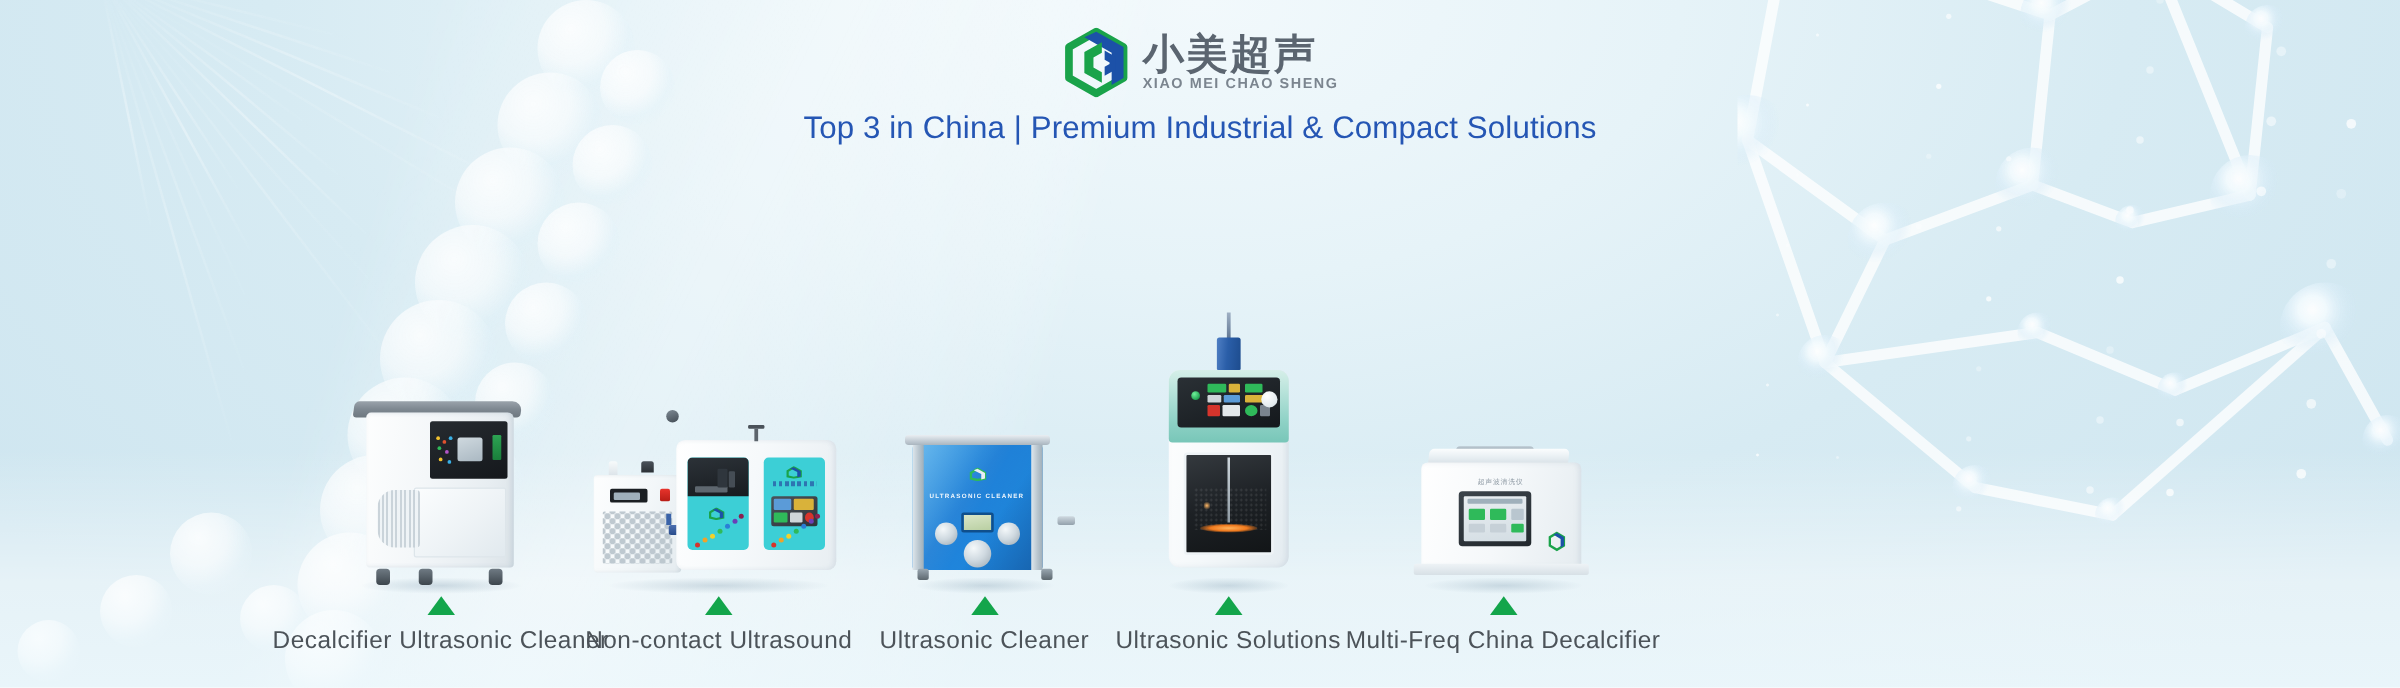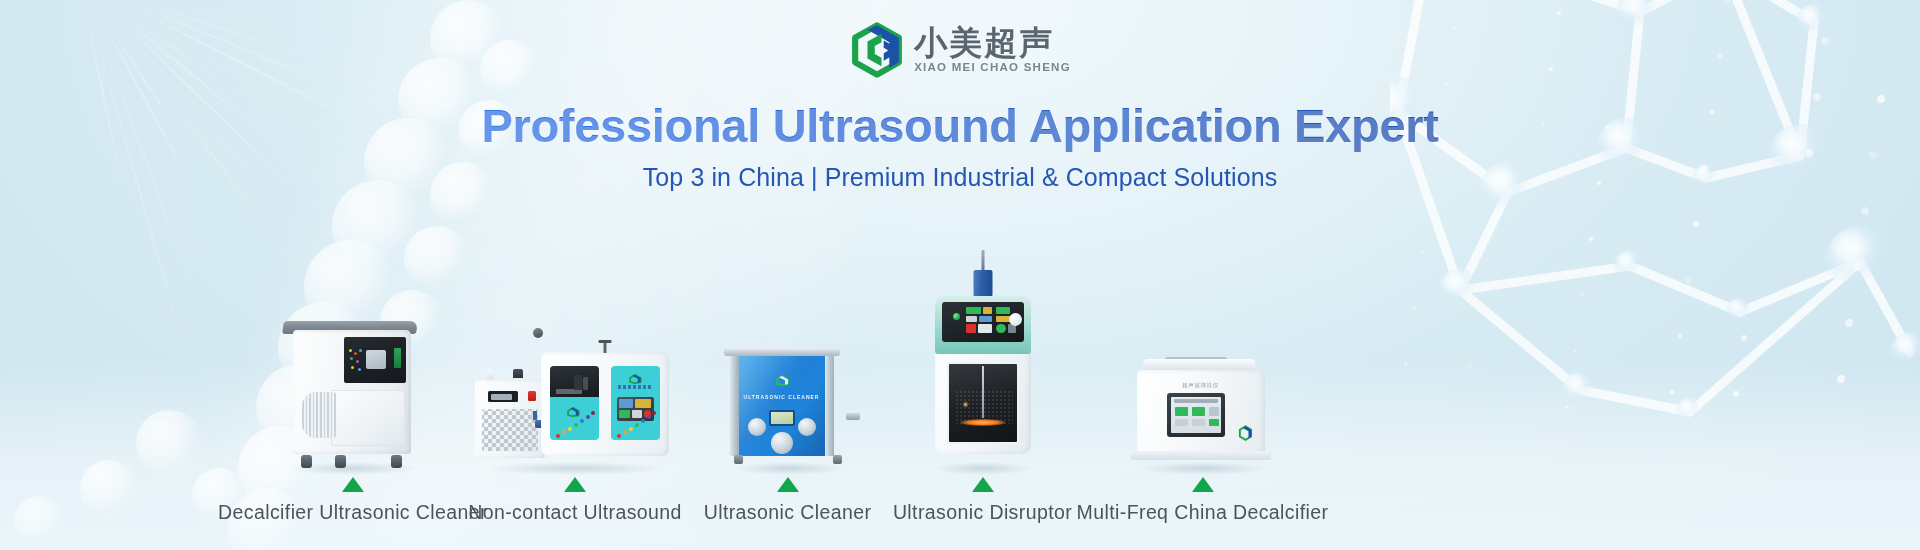--- a/index.html
+++ b/index.html
@@ -476,21 +476,20 @@
         <path d="M50,6 L89,28 L89,72 L72,82 L72,36 L33,14 Z" fill="#1c51a8"></path>
         <path d="M33,35 L33,65 L58,79 L58,64 L46,57 L46,43 L58,36 L58,21 Z" fill="#1aa34a"></path>
         <path d="M62,33 L78,42 L78,60 L62,69 L62,56 L69,52 L69,50 L62,46 Z" fill="#1c51a8"></path>
       </svg>
       <div class="logo-text">
         <div class="logo-cn">小美超声</div>
         <div class="logo-en">XIAO MEI CHAO SHENG</div>
       </div>
     </div>
 
-    <h1 class="headline">Professional Ultrasound Application Expert</h1>
     <div class="subhead">Top 3 in China | Premium Industrial &amp; Compact Solutions</div>
   </div>
 
   <div class="products">
 
     <div class="product" style="left:265px; width:175px;">
       <div class="art" style="width:152px; height:160px;">
         <div class="dev" style="width:152px;height:160px;">
           <div class="shadow" style="width:128px;"></div>
           <div class="p1-top"></div>
@@ -647,21 +646,21 @@
             <div class="p4-chamber">
               <div class="p4-probe"></div>
               <div class="p4-mesh"></div>
               <div class="p4-spark2"></div>
               <div class="p4-glow"></div>
             </div>
           </div>
         </div>
       </div>
       <div class="marker"></div>
-      <div class="plabel">Ultrasonic Disruptor</div>
+      <div class="plabel">Ultrasonic Solutions</div>
     </div>
 
     <div class="product" style="left:1105px; width:195px;">
       <div class="art" style="width:148px; height:118px;">
         <div class="dev" style="width:148px;height:118px;">
           <div class="shadow" style="width:126px;"></div>
           <div class="p5-tray"></div>
           <div class="p5-lid"></div>
           <div class="p5-body">
             <div class="p5-cn">超声波清洗仪</div>

